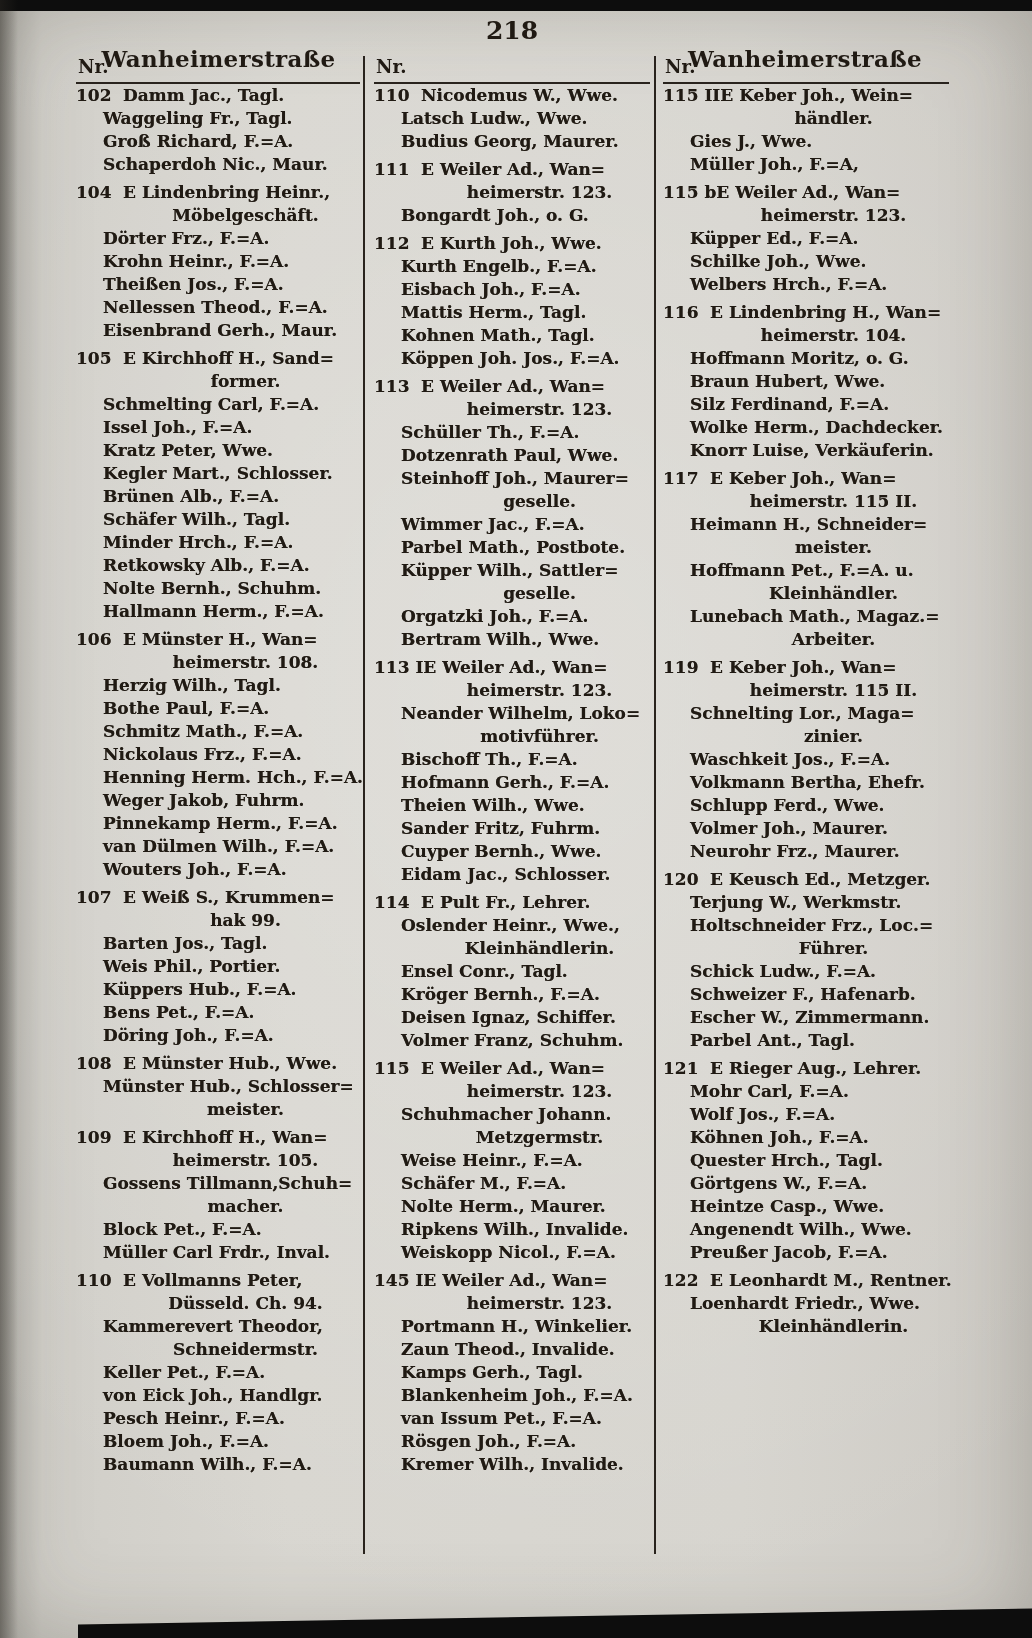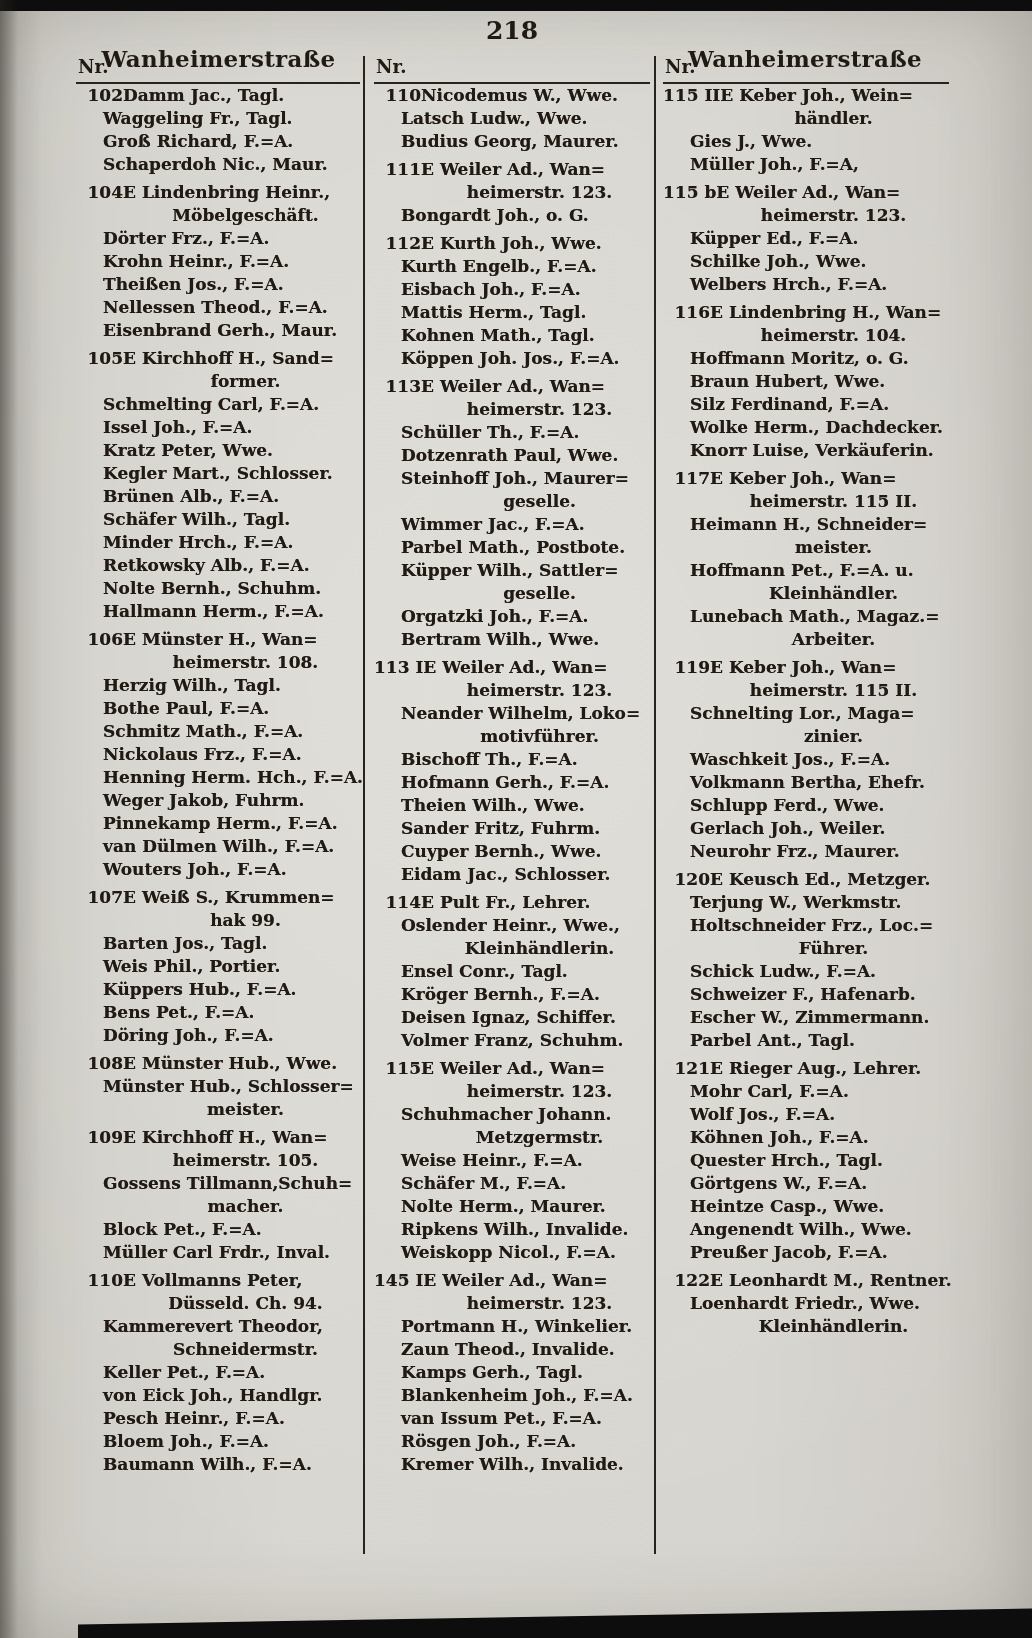--- a/index.html
+++ b/index.html
@@ -58,21 +58,21 @@
     font-weight: 700; font-size: 18px;
     padding: 0 0 5px 2px;
     border-bottom: 2px solid #29231d;
   }
   .entry { margin-bottom: 5px; }
   .line {
     font-weight: 700; font-size: 17px; line-height: 23px;
     white-space: nowrap;
     text-shadow: 0 0 0.5px rgba(32,26,19,0.65);
   }
-  .line .nr { display: inline-block; min-width: 47px; text-align: right; }
+  .line .nr { display: inline-block; min-width: 47px; }
   .res  { padding-left: 27px; }
   .cont { padding-left: 55px; text-align: center; }
 </style>
 </head>
 <body>
 
 <div class="page">
 
   <div class="scan-edge-top"></div>
   <div class="scan-edge-left"></div>
@@ -290,21 +290,21 @@
           <div class="line cont">Arbeiter.</div>
         </div>
         <div class="entry">
           <div class="line first"><span class="nr">119</span>E Keber Joh., Wan=</div>
           <div class="line cont">heimerstr. 115 II.</div>
           <div class="line res">Schnelting Lor., Maga=</div>
           <div class="line cont">zinier.</div>
           <div class="line res">Waschkeit Jos., F.=A.</div>
           <div class="line res">Volkmann Bertha, Ehefr.</div>
           <div class="line res">Schlupp Ferd., Wwe.</div>
-          <div class="line res">Gerlach Joh., Weiler.</div>
+          <div class="line res">Volmer Joh., Maurer.</div>
           <div class="line res">Neurohr Frz., Maurer.</div>
         </div>
         <div class="entry">
           <div class="line first"><span class="nr">120</span>E Keusch Ed., Metzger.</div>
           <div class="line res">Terjung W., Werkmstr.</div>
           <div class="line res">Holtschneider Frz., Loc.=</div>
           <div class="line cont">Führer.</div>
           <div class="line res">Schick Ludw., F.=A.</div>
           <div class="line res">Schweizer F., Hafenarb.</div>
           <div class="line res">Escher W., Zimmermann.</div>

